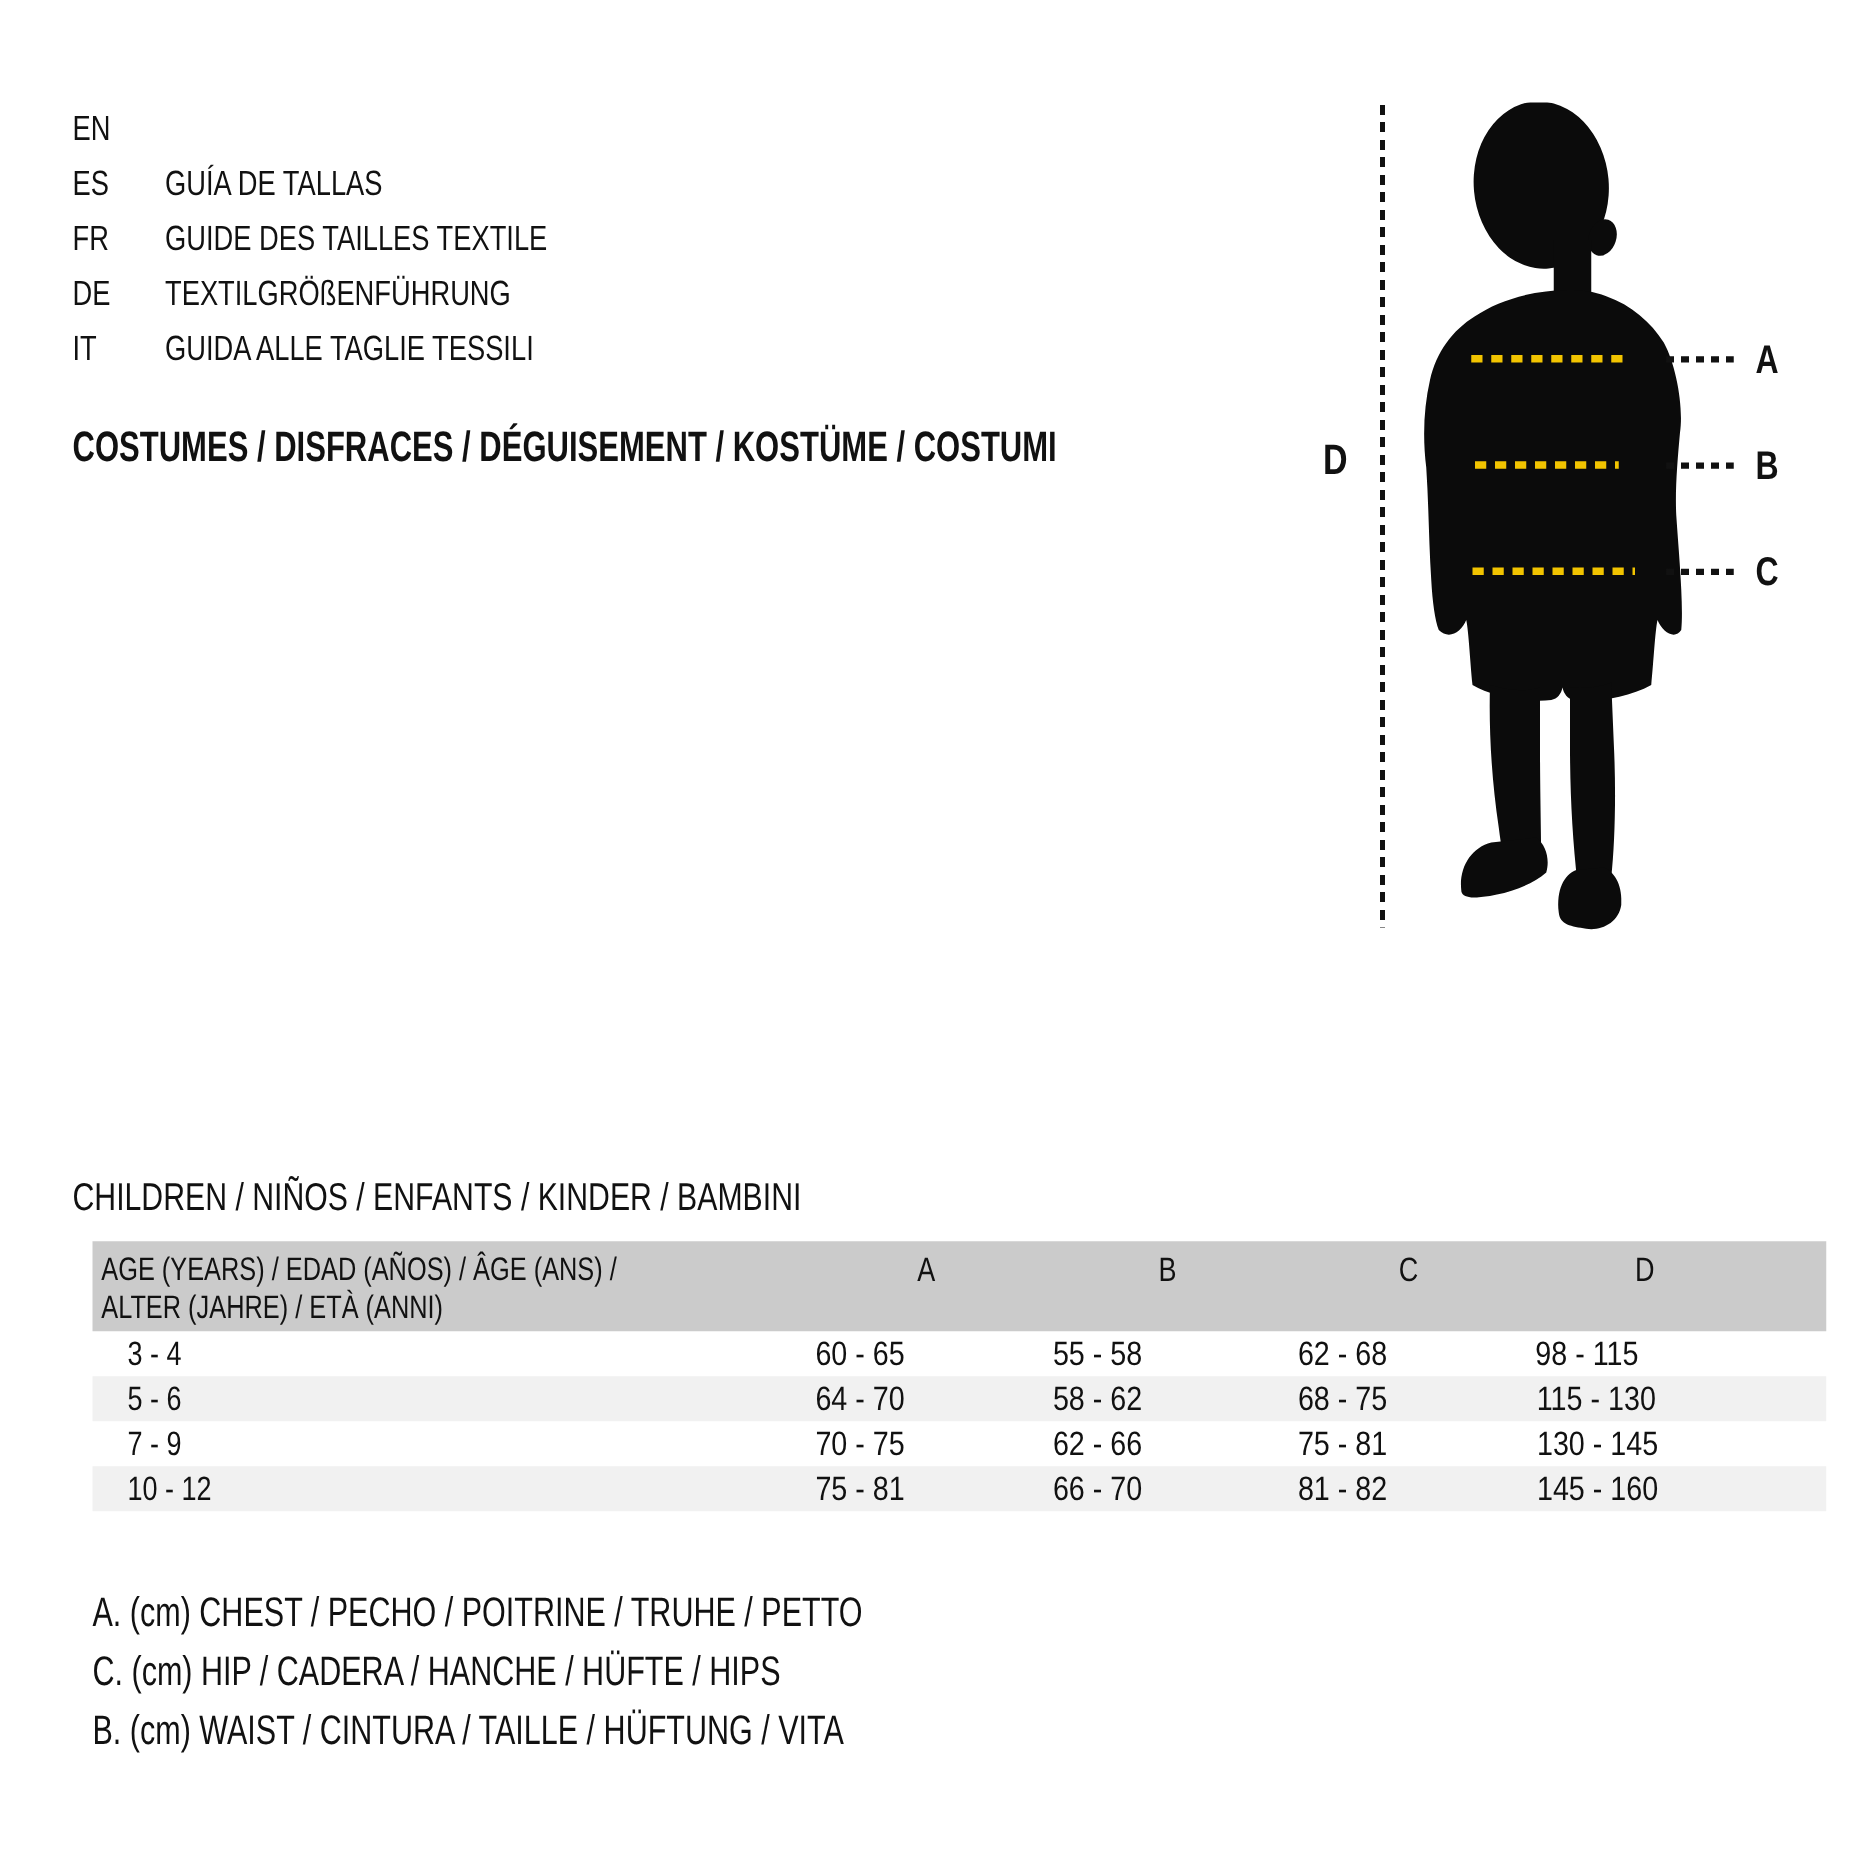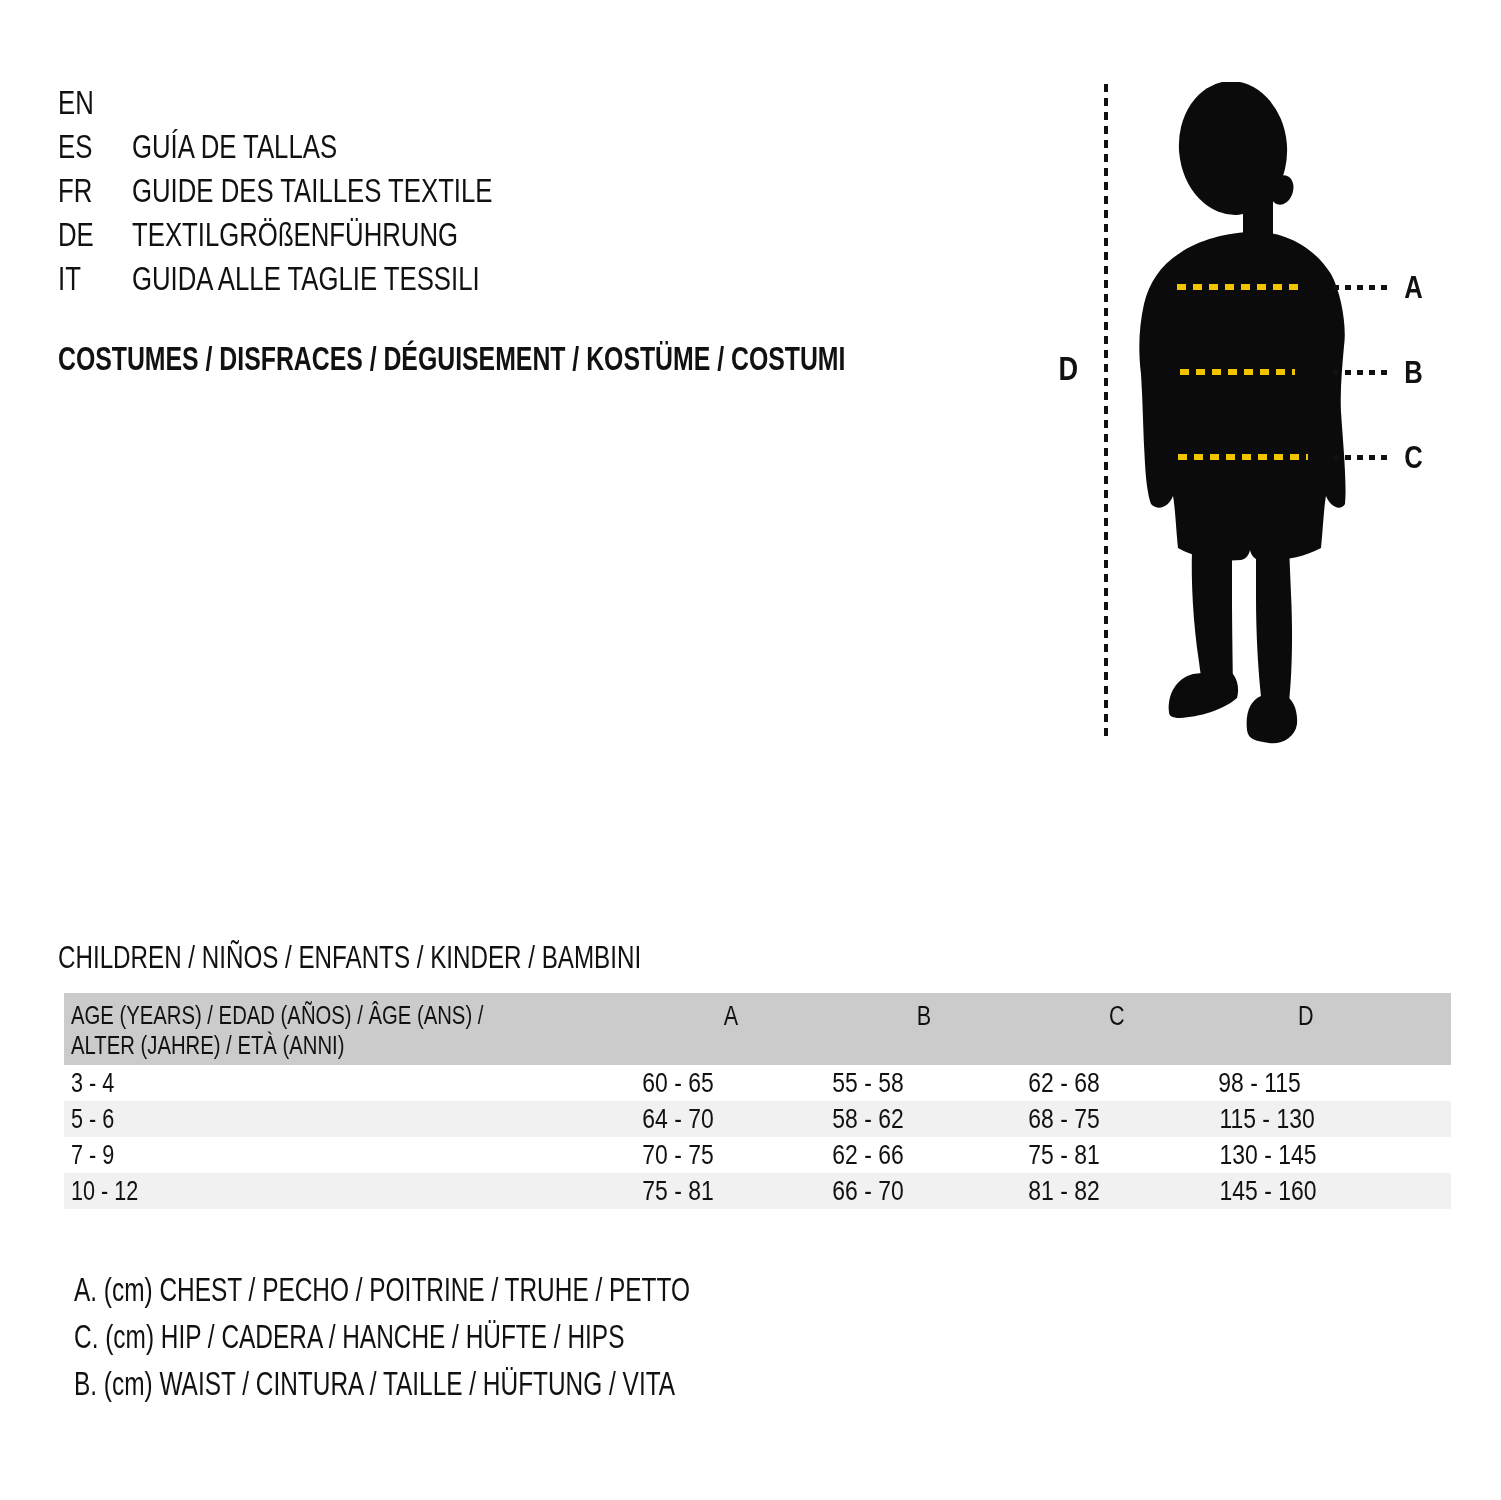--- a/index.html
+++ b/index.html
@@ -6,46 +6,46 @@
   .page{position:relative;width:1501px;height:1500px;background:#ffffff;overflow:hidden;
         font-family:"Liberation Sans","DejaVu Sans",sans-serif;color:#111;}
   
   .cx{display:inline-block;white-space:nowrap;transform-origin:0 50%;}
   .cxc{transform-origin:50% 50%;}
   .s73{transform:scaleX(.73);} .s74{transform:scaleX(.74);} .s78{transform:scaleX(.78);}
   .s80{transform:scaleX(.80);} .s85{transform:scaleX(.85);}
 
   
   .langs{position:absolute;left:58px;top:81px;}
-  .lang-row{display:flex;height:44px;line-height:44px;font-size:33px;}
+  .lang-row{display:flex;height:44px;line-height:44px;font-size:28px;}
   .lang-code{width:74px;flex:none;}
   .category{position:absolute;left:58px;top:336px;margin:0;font-size:34px;font-weight:700;line-height:44px;}
 
   
   .vline{position:absolute;left:1104px;top:84px;width:4px;height:658px;
          background:repeating-linear-gradient(180deg,#111 0 8px,transparent 8px 14px);}
   .fig-label{position:absolute;font-size:32px;font-weight:700;line-height:32px;width:44px;text-align:center;}
   .lbl-d{left:1046px;top:352px;font-size:34px;}
   .lbl-a{left:1392px;top:271px;} .lbl-b{left:1392px;top:356px;} .lbl-c{left:1392px;top:441px;}
   .leader{position:absolute;left:1333px;width:54px;height:5px;
           background:repeating-linear-gradient(90deg,#111 0 6px,transparent 6px 12px);}
   .ld-a{top:285px;} .ld-b{top:370px;} .ld-c{top:455px;}
   .silhouette{position:absolute;left:1135px;top:82px;}
   .measure{stroke:#f2c400;stroke-width:6;stroke-dasharray:9 7;}
 
   
   .section{position:absolute;left:58px;top:941px;margin:0;font-size:31px;font-weight:400;line-height:34px;}
-  .table{position:absolute;left:64px;top:993px;width:1387px;font-size:27px;}
+  .table{position:absolute;left:74px;top:993px;width:1387px;font-size:27px;}
   .thead{display:grid;grid-template-columns:572px 190px 196px 189px 190px 50px;
          background:#cbcbcb;height:72px;align-items:start;}
   .th-age{padding:7px 0 0 7px;font-size:26px;line-height:30px;}
   .th-col{padding-top:8px;text-align:center;line-height:30px;}
   .tr{display:grid;grid-template-columns:572px 190px 196px 189px 190px 50px;height:36px;line-height:36px;}
   .tr:nth-child(even){background:#f1f1f1;}
-  .td.age{padding-left:7px;}
+  .td.age{padding-left:7px;margin-left:21px;}
   .td.val{text-align:left;}
 
   
   .legend{position:absolute;left:58px;top:1250px;margin:16px;padding:0;list-style:none;
           font-size:33px;line-height:47px;}
 </style>
 </head>
 <body>
 
 <div class="page">

